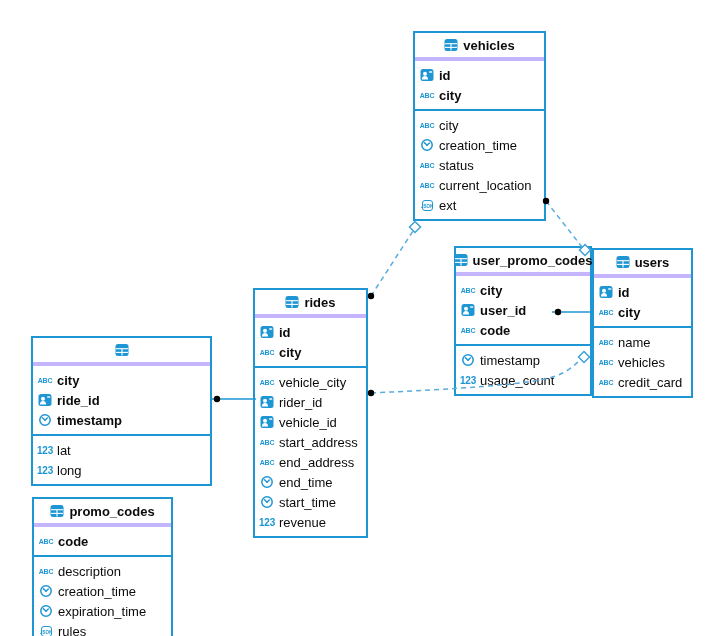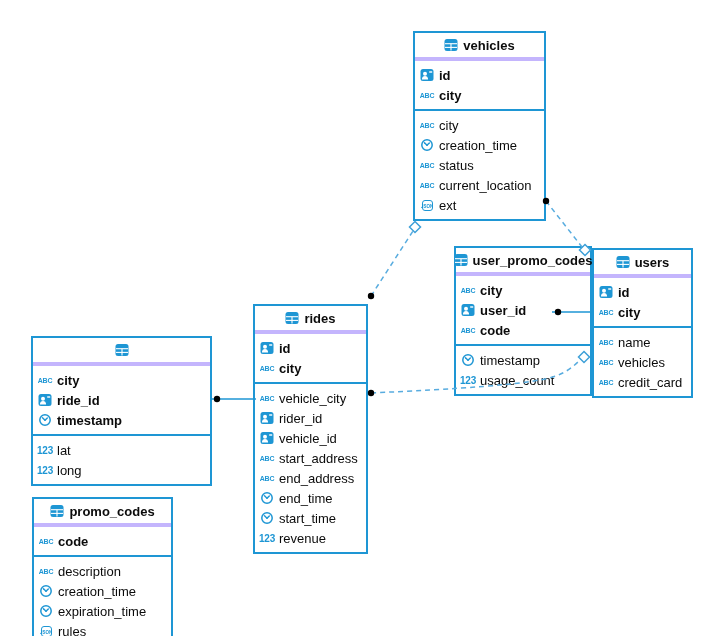--- a/index.html
+++ b/index.html
@@ -31,21 +31,21 @@
   .num{font-size:10px;letter-spacing:-0.2px;}
   .jso{
     font-size:4.5px;width:11px;height:11px;flex:0 0 11px;margin:0 1.5px;
     border:1.2px solid #1e96d4;border-radius:3px;
     align-items:flex-end;justify-content:center;padding-bottom:1px;
   }
   
   .t0{left:413px;top:31px;width:133px;}
   .t1{left:414px;top:246px;width:138px;margin-left:40px;}
   .t2{left:592px;top:248px;width:101px;}
-  .t3{left:253px;top:288px;width:115px;margin-top:16px;}
+  .t3{left:253px;top:288px;width:115px;}
   .t4{left:31px;top:336px;width:181px;}
   .t5{left:32px;top:497px;width:141px;}
 </style>
 </head>
 <body>
 
 <svg width="0" height="0" style="position:absolute" aria-hidden="true">
   <defs>
     <symbol id="i-table" viewBox="0 0 14 14">
       <rect x="0.5" y="1" width="13" height="12" rx="2.5" fill="#1e96d4"></rect>

